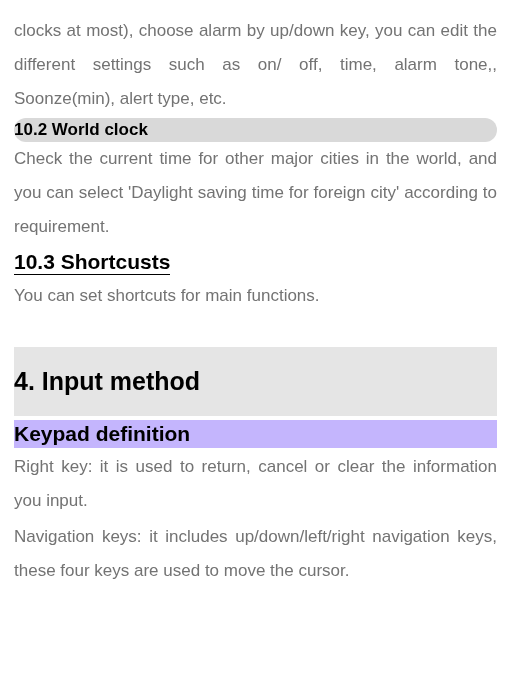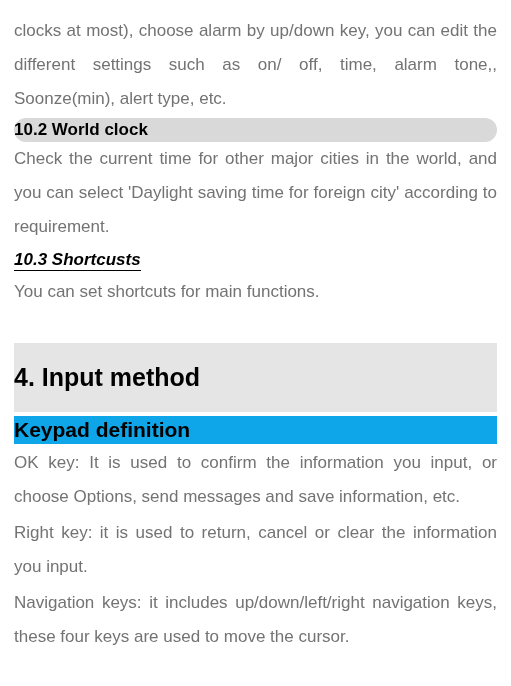--- a/index.html
+++ b/index.html
@@ -24,37 +24,36 @@
   .section-grey-bold {
     background: #d9d9d9;
     font-weight: bold;
     font-size: 17px;
     padding: 2px 0;
     margin: 0;
     border-radius: 12px;
   }
   .section-bold-under {
     font-weight: bold;
-    font-size: 17px;
+    font-size: 21px;
     margin: 4px 0 2px 0;
     border-bottom: 1px solid #000;
     display: inline-block;
-    font-style: italic;
   }
   .heading-chapter {
     font-size: 25px;
     font-weight: bold;
     background: #e5e5e5;
     padding: 20px 0;
     margin: 18px 0 4px 0;
   }
   .heading-sub {
     font-size: 21px;
     font-weight: bold;
-    background: #0ea5e9;
+    background: #c4b5fd;
     padding: 2px 0;
     margin: 0 0 2px 0;
   }
   .spacer {
     height: 14px;
   }
 </style>
 </head>
 <body>
 
@@ -69,20 +68,19 @@
   <p style="margin:2px 0;"><span class="section-bold-under">10.3 Shortcusts</span></p>
 
   <p class="body-text">You can set shortcuts for main functions.</p>
 
   <div class="spacer"></div>
 
   <p class="heading-chapter">4. Input method</p>
 
   <p class="heading-sub">Keypad definition</p>
 
-  <p class="body-text">OK key: It is used to confirm the information you input, or choose Options, send messages and save information, etc.</p>
 
 
   <p class="body-text">Right key: it is used to return, cancel or clear the information you input.</p>
 
   <p class="body-text">Navigation keys: it includes up/down/left/right navigation keys, these four keys are used to move the cursor.</p>
 
 </div>
 
 </body></html>

